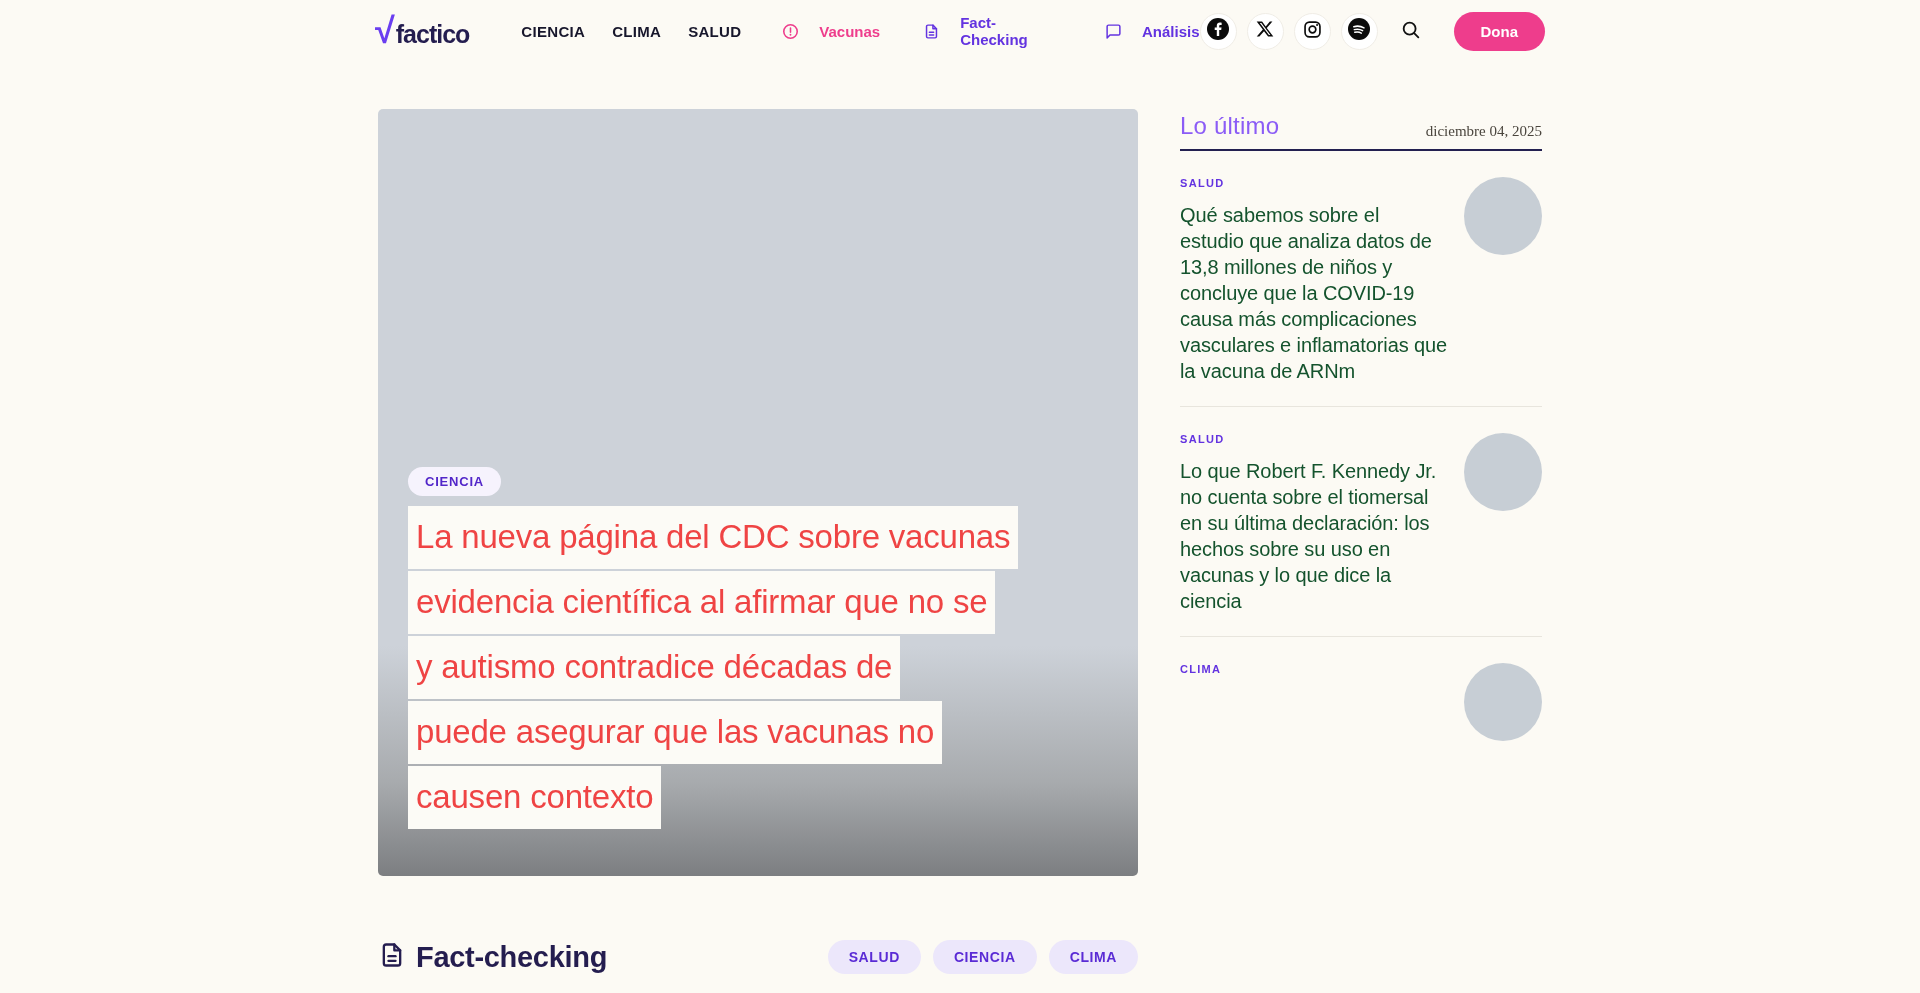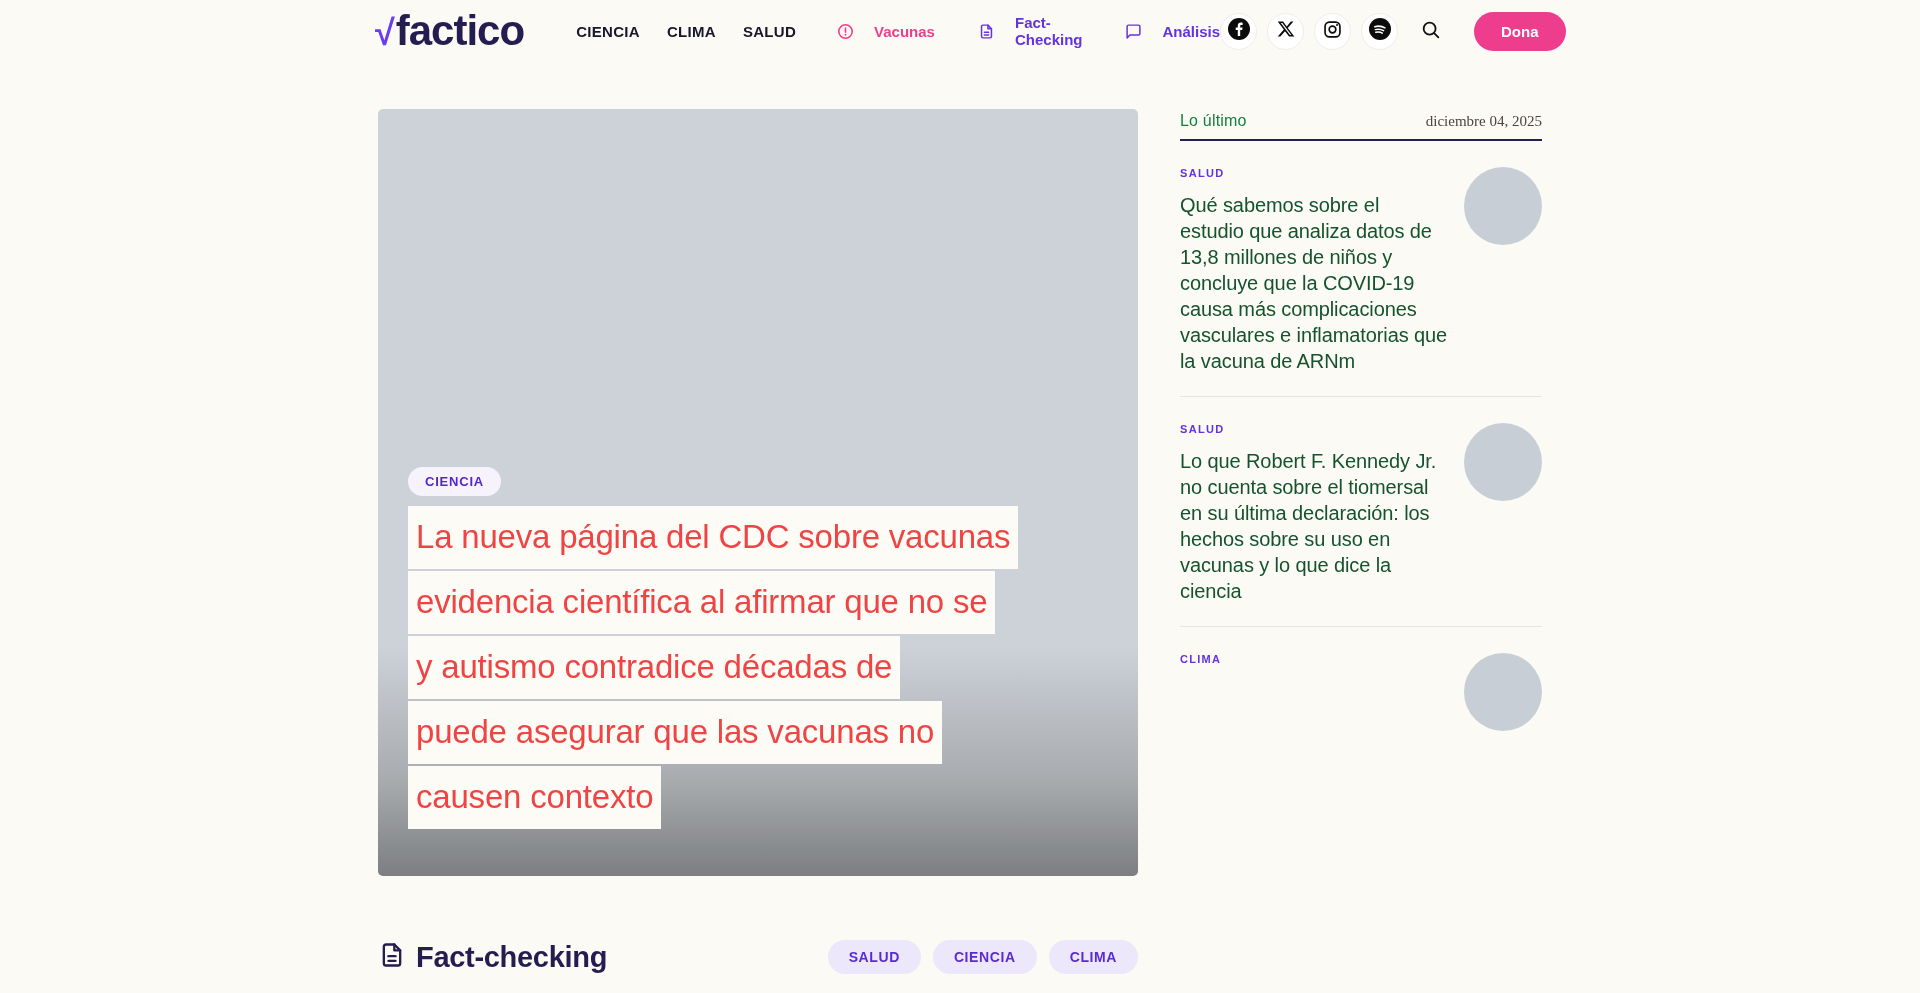--- a/index.html
+++ b/index.html
@@ -9,21 +9,21 @@
     font-family:"Liberation Sans", sans-serif;
     color:#1f1b45;
   }
   
   .header { height:62px; display:flex; align-items:center; }
   .header-inner {
     width:1170px; margin:0 auto; display:flex; align-items:center;
   }
   .logo { display:flex; align-items:baseline; cursor:pointer; }
   .logo-check { color:#6a3ef0; font-size:36px; font-weight:700; margin-right:1px; }
-  .logo-text { color:#241d4f; font-size:42px; font-weight:800; letter-spacing:-1px; }
+  .logo-text { color:#241d4f; font-size:25px; font-weight:800; letter-spacing:-1px; }
   .nav { display:flex; align-items:center; margin-left:52px; gap:27px; }
   .nav-link { font-size:15px; font-weight:700; color:#17162b; letter-spacing:.3px; cursor:pointer; text-decoration:none; }
   .nav-hl { display:flex; align-items:center; gap:20px; font-size:15px; font-weight:700; cursor:pointer; }
   .nav-hl.pink { color:#ee3d8c; margin-left:14px; }
   .nav-hl.purple { color:#6333e0; margin-left:16px; }
   .nav-hl svg { display:block; }
   .header-right { margin-left:auto; display:flex; align-items:center; gap:10px; }
   .social-btn {
     width:37px; height:37px; border-radius:50%; background:#ffffff;
     border:1px solid #f0ede6; display:flex; align-items:center; justify-content:center;
@@ -53,21 +53,21 @@
     display:table; background:#fcfbf6; color:#ef4444;
     font-size:33px; line-height:38px; padding:12px 8px 13px; margin-bottom:2px;
     letter-spacing:-.2px;
   }
   
   .sidebar { padding-top:3px; }
   .sb-head {
     display:flex; align-items:flex-end; justify-content:space-between;
     border-bottom:2px solid #232050; padding-bottom:9px;
   }
-  .sb-title { font-size:16px; font-weight:500; color:#15803d; letter-spacing:.2px; }
+  .sb-title { font-size:24px; font-weight:500; color:#8b5cf6; letter-spacing:.2px; }
   .sb-date { font-family:Liberation Serif, serif; font-size:15px; color:#4a453d; }
   .sb-article { display:flex; padding:26px 0 22px; border-bottom:1px solid #e8e5dd; cursor:pointer; }
   .sb-article.last { border-bottom:none; }
   .sb-text { flex:1; padding-right:16px; }
   .sb-cat { font-size:11px; font-weight:700; color:#6333e0; letter-spacing:1.3px; margin-bottom:13px; }
   .sb-art-title { font-size:20px; line-height:26px; color:#14532d; font-weight:500; letter-spacing:-.1px; }
   .sb-thumb { width:78px; height:78px; border-radius:50%; background:#c7ced5; flex:0 0 auto; }
   
   .section-row {
     width:760px; margin-top:64px; display:flex; align-items:center; justify-content:space-between;

